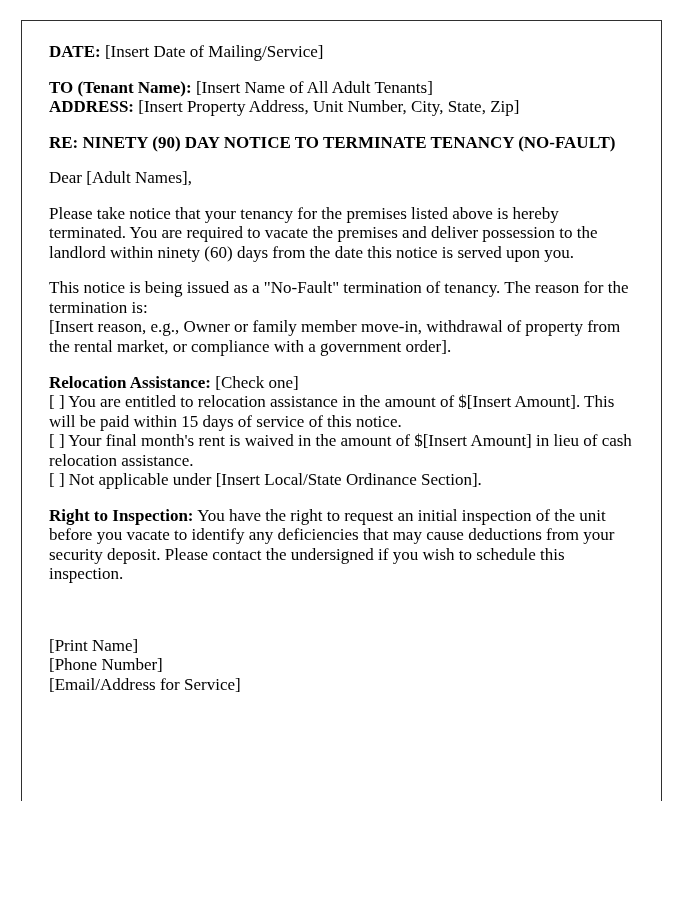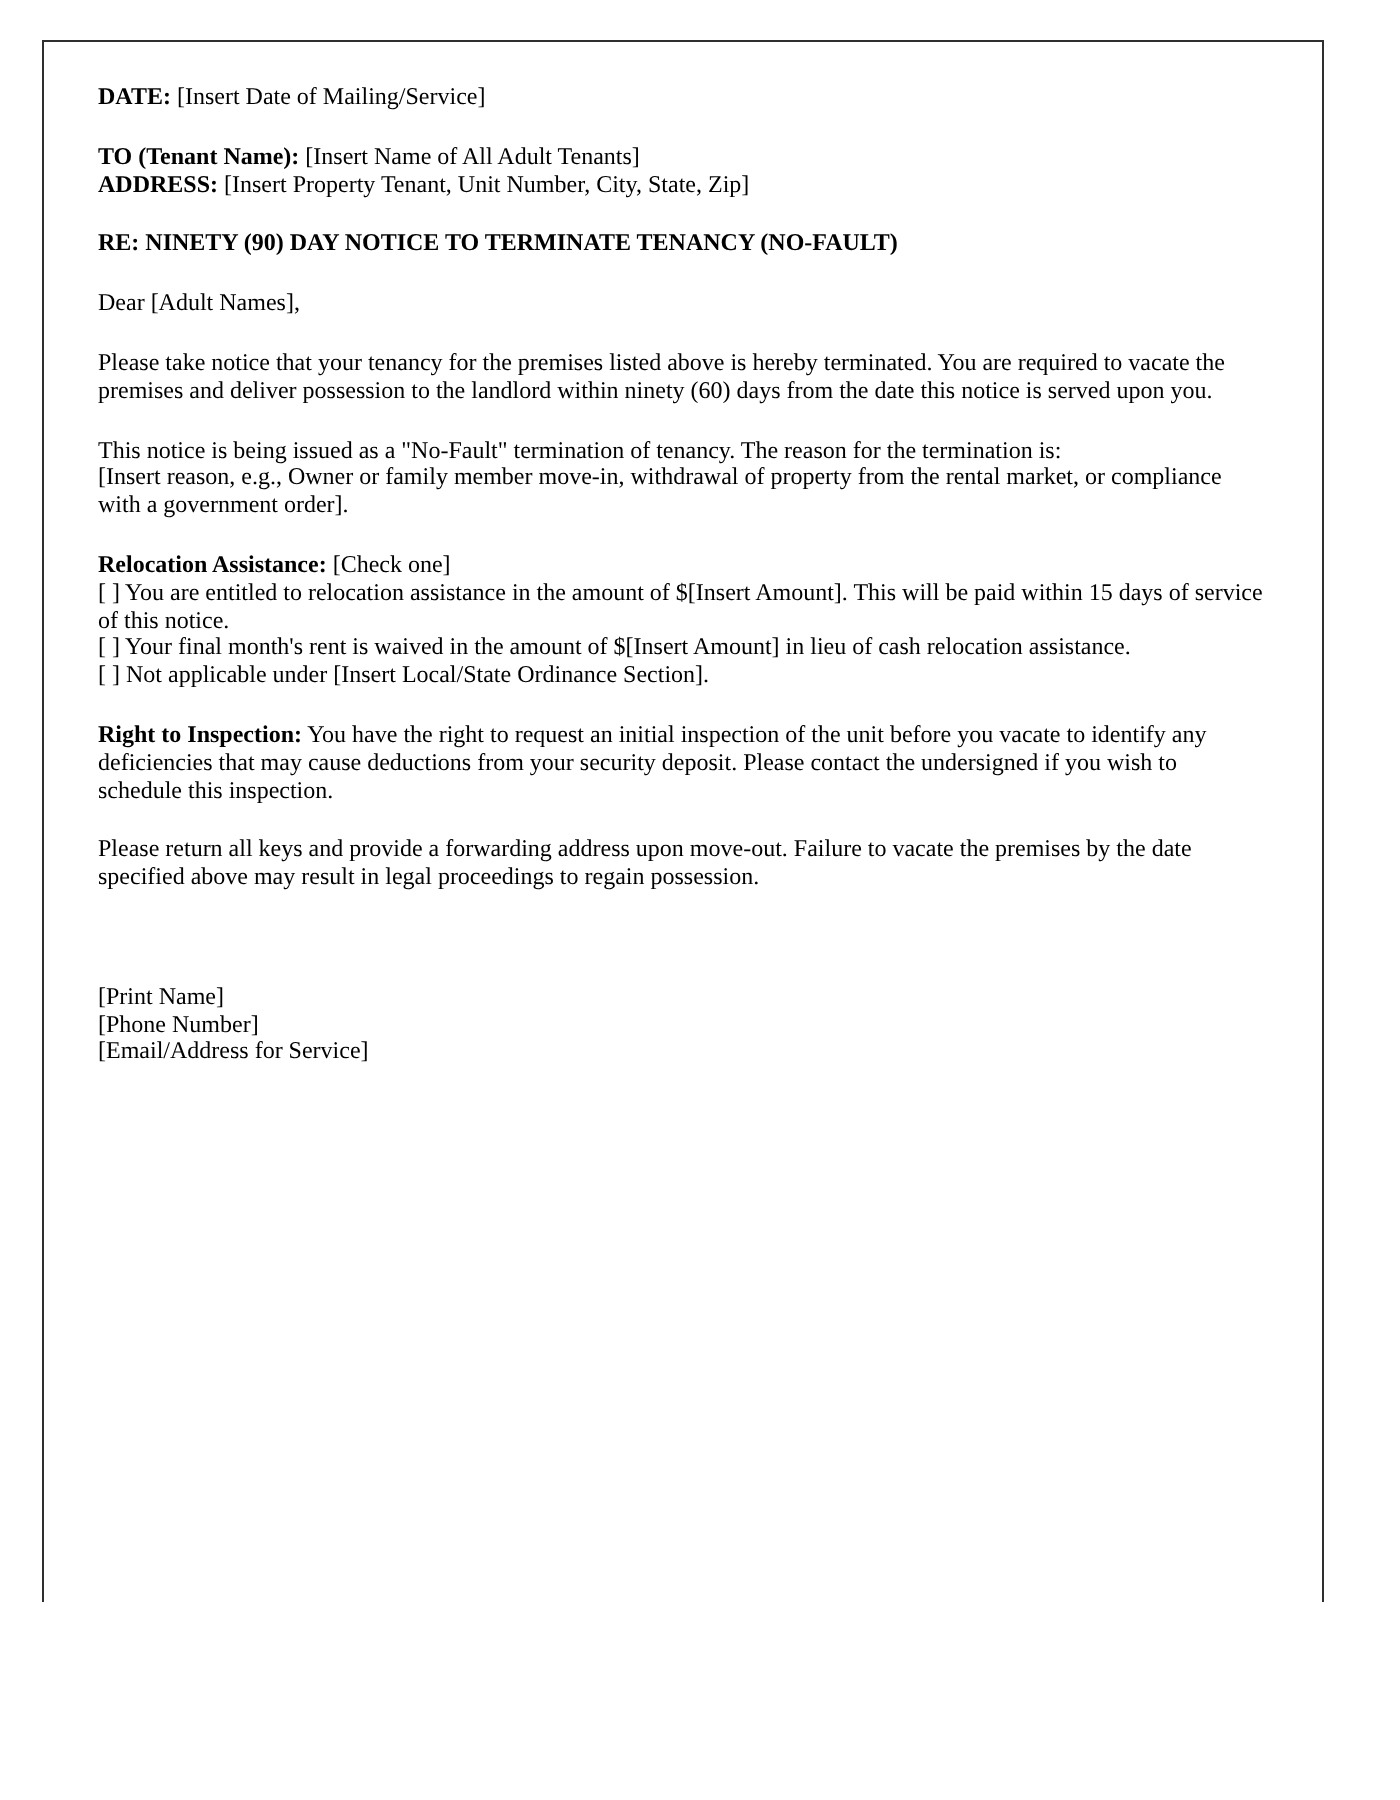--- a/index.html
+++ b/index.html
@@ -6,21 +6,21 @@
     margin: 0;
     padding: 0;
     background: #ffffff;
   }
   .page {
     position: relative;
     width: 700px;
     height: 900px;
     background: #ffffff;
     font-family: "Liberation Serif", "DejaVu Serif", serif;
-    font-size: 12px;
+    font-size: 17px;
     color: #000000;
     overflow: hidden;
     text-decoration: underline;
   }
   .doc {
     position: absolute;
     left: 21px;
     top: 20px;
     width: 641px;
     height: 781px;
@@ -39,36 +39,35 @@
   }
 </style>
 </head>
 <body>
 
 <div class="page">
   <div class="doc">
 
     <p><strong>DATE:</strong><span> [Insert Date of Mailing/Service]</span></p>
 
-    <p><strong>TO (Tenant Name):</strong><span> [Insert Name of All Adult Tenants]</span><br><strong>ADDRESS:</strong><span> [Insert Property Tenant, Unit Number, City, State, Zip]</span></p>
+    <p><strong>TO (Tenant Name):</strong><span> [Insert Name of All Adult Tenants]</span><br><strong>ADDRESS:</strong><span> [Insert Property Address, Unit Number, City, State, Zip]</span></p>
 
     <p><strong>RE: NINETY (90) DAY NOTICE TO TERMINATE TENANCY (NO-FAULT)</strong></p>
 
     <p>Dear [Adult Names],</p>
 
     <p>Please take notice that your tenancy for the premises listed above is hereby terminated. You are required to vacate the premises and deliver possession to the landlord within ninety (60) days from the date this notice is served upon you.</p>
 
 
     <p><span>This notice is being issued as a "No-Fault" termination of tenancy. The reason for the termination is:</span><br><span>[Insert reason, e.g., Owner or family member move-in, withdrawal of property from the rental market, or compliance with a government order].</span></p>
 
     <p><strong>Relocation Assistance:</strong><span> [Check one]</span><br><span>[ ] You are entitled to relocation assistance in the amount of $[Insert Amount]. This will be paid within 15 days of service of this notice.</span><br><span>[ ] Your final month's rent is waived in the amount of $[Insert Amount] in lieu of cash relocation assistance.</span><br><span>[ ] Not applicable under [Insert Local/State Ordinance Section].</span></p>
 
     <p><strong>Right to Inspection:</strong><span> You have the right to request an initial inspection of the unit before you vacate to identify any deficiencies that may cause deductions from your security deposit. Please contact the undersigned if you wish to schedule this inspection.</span></p>
 
-    <p>Please return all keys and provide a forwarding address upon move-out. Failure to vacate the premises by the date specified above may result in legal proceedings to regain possession.</p>
 
 
     <p><br></p>
 
     <p><span>[Print Name]</span><br><span>[Phone Number]</span><br><span>[Email/Address for Service]</span></p>
 
   </div>
 </div>
 
 </body></html>

